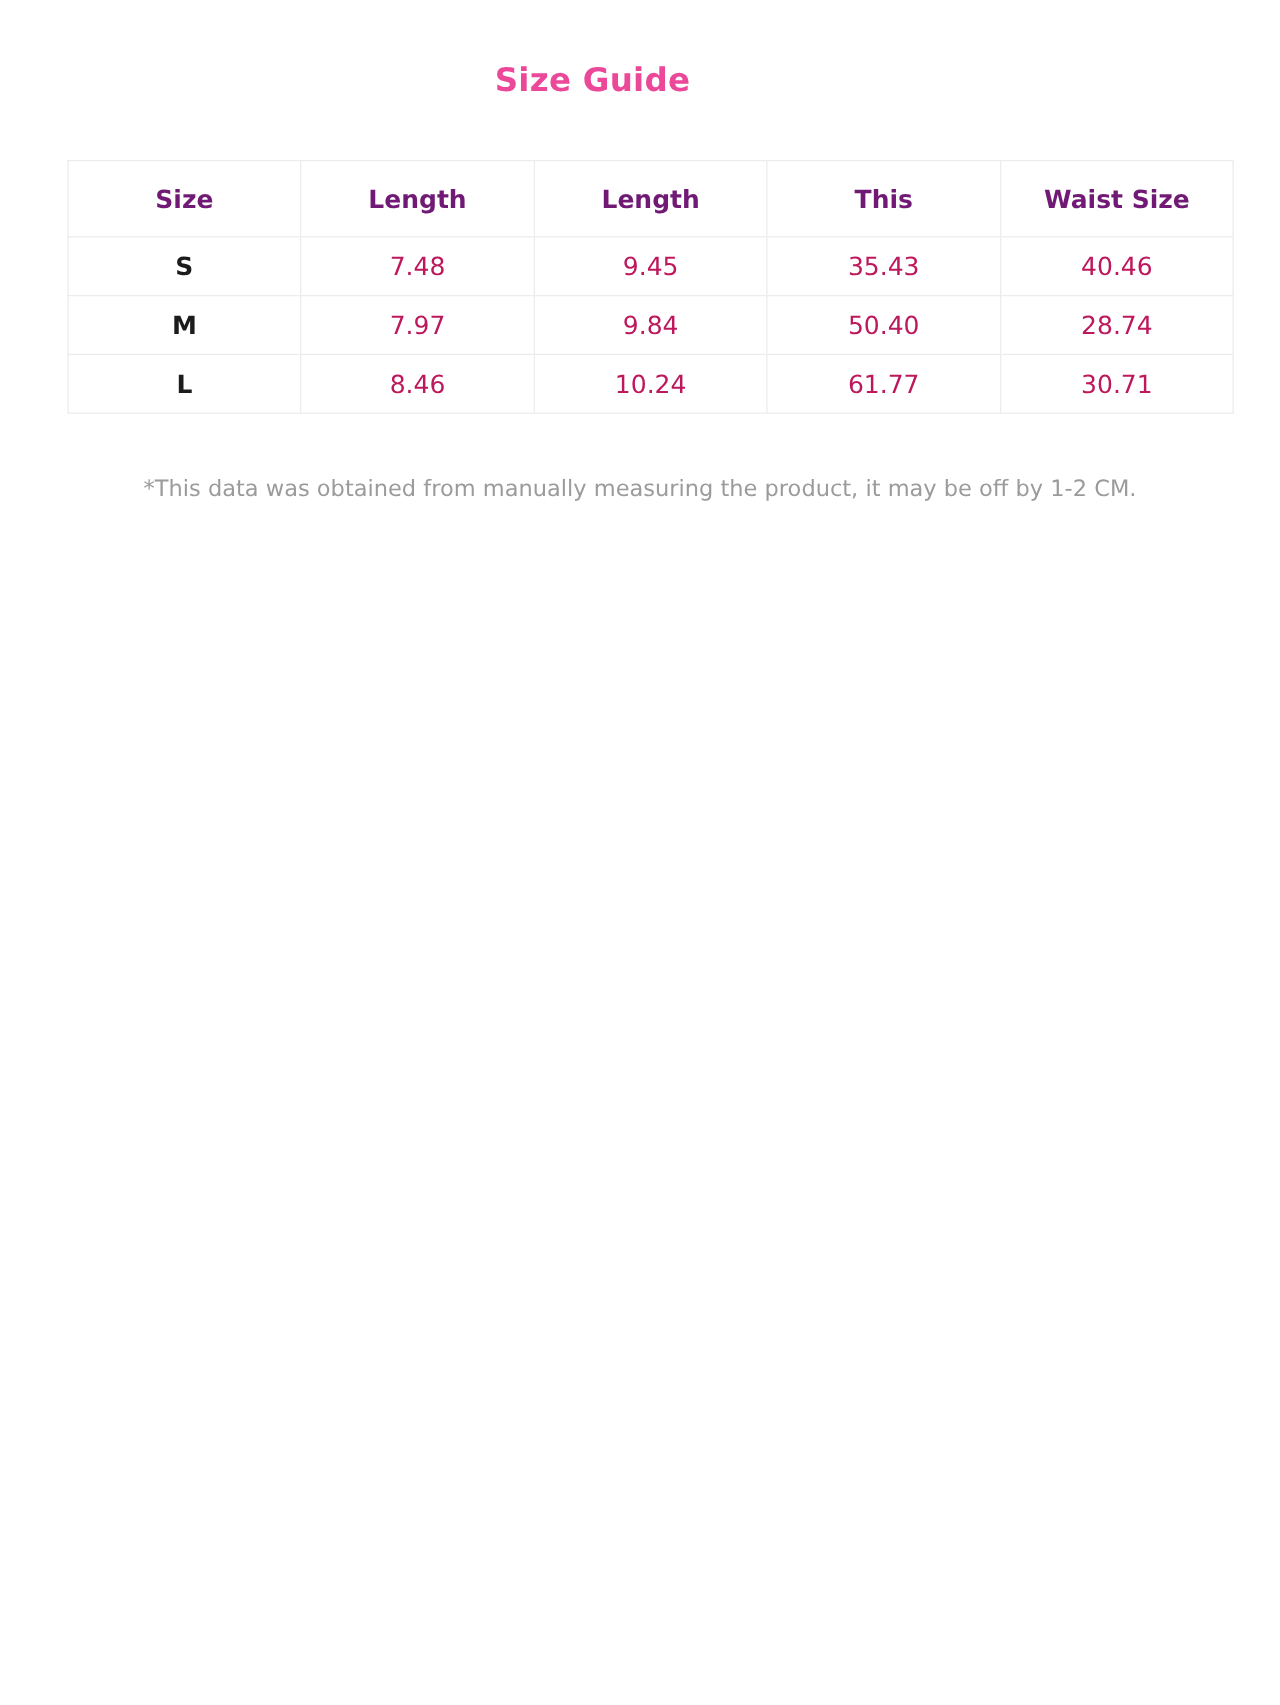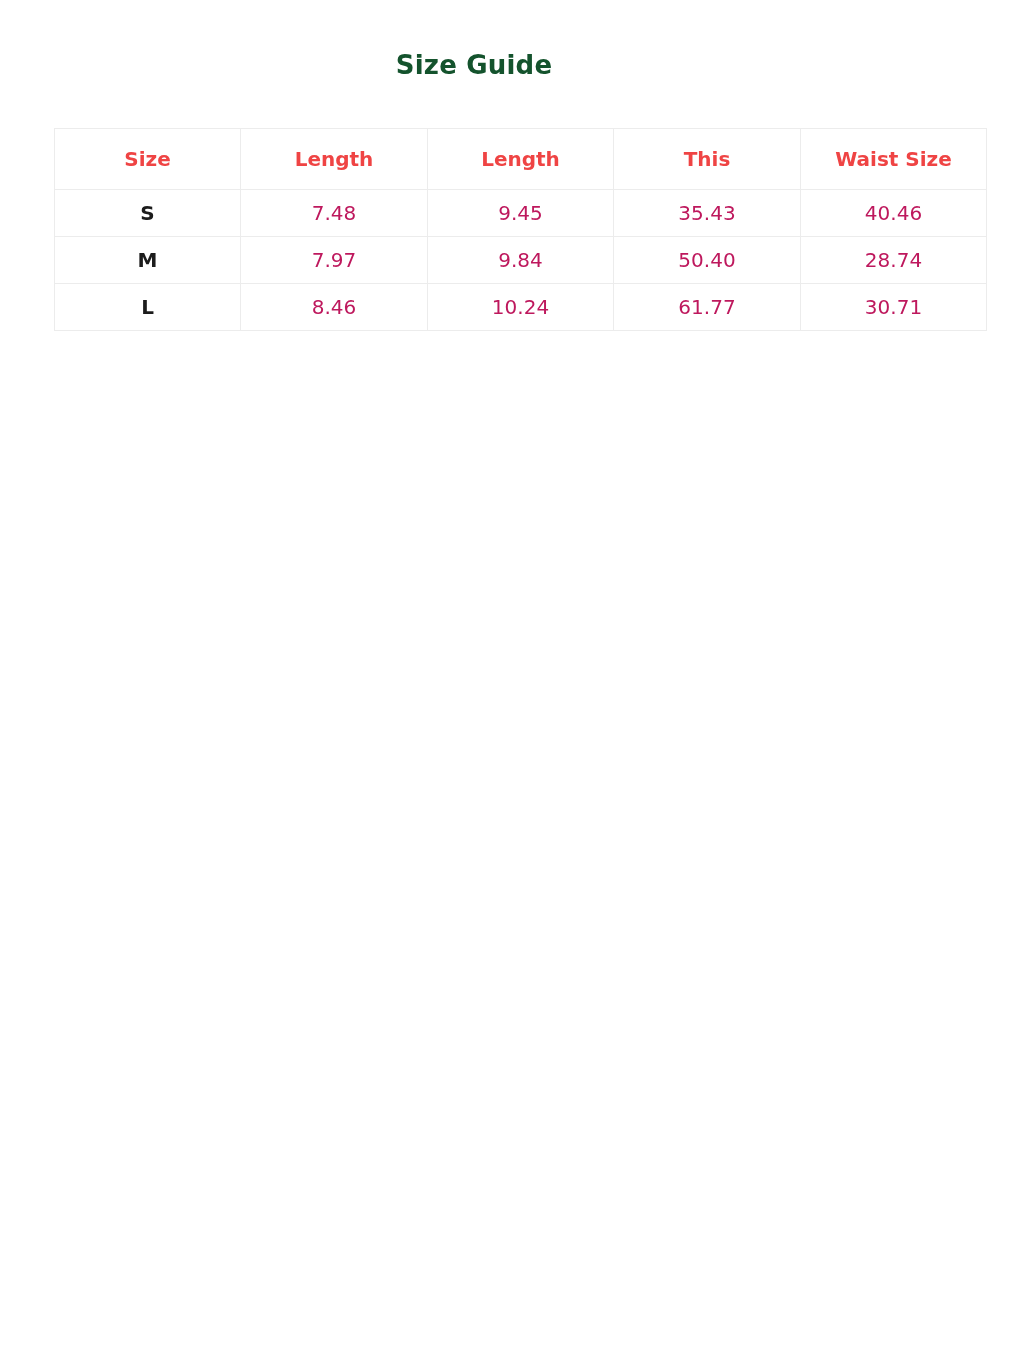--- a/index.html
+++ b/index.html
@@ -23,21 +23,21 @@
   }
 
   .page-title {
     position: absolute;
     top: 50px;
     left: 0;
     width: 948px;
     text-align: center;
     font-size: 26px;
     font-weight: bold;
-    color: #14532d;
+    color: #ec4899;
     letter-spacing: 0.2px;
   }
 
   .table-wrap {
     position: absolute;
     top: 128px;
     left: 54px;
     width: 927px;
   }
 
@@ -53,21 +53,21 @@
     border: 1px solid #ececec;
     text-align: center;
     vertical-align: middle;
     padding: 0;
   }
 
   table.size-table thead th {
     height: 60px;
     font-size: 20px;
     font-weight: bold;
-    color: #ef4444;
+    color: #701a75;
   }
 
   table.size-table tbody td {
     height: 46px;
     font-size: 20px;
     font-weight: normal;
     color: #be185d;
   }
 
   table.size-table tbody td.size-cell {
@@ -129,14 +129,15 @@
           <td class="size-cell">L</td>
           <td>8.46</td>
           <td>10.24</td>
           <td>61.77</td>
           <td>30.71</td>
         </tr>
       </tbody>
     </table>
   </div>
 
+  <div class="footnote">*This data was obtained from manually measuring the product, it may be off by 1-2 CM.</div>
 
 </div>
 
 </body></html>

